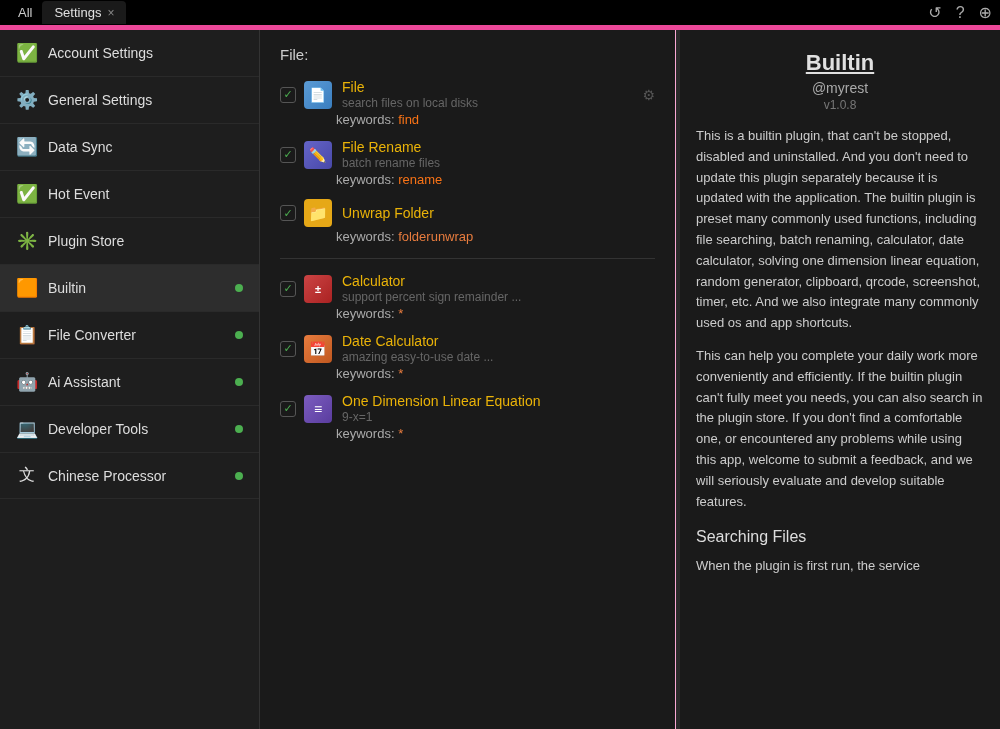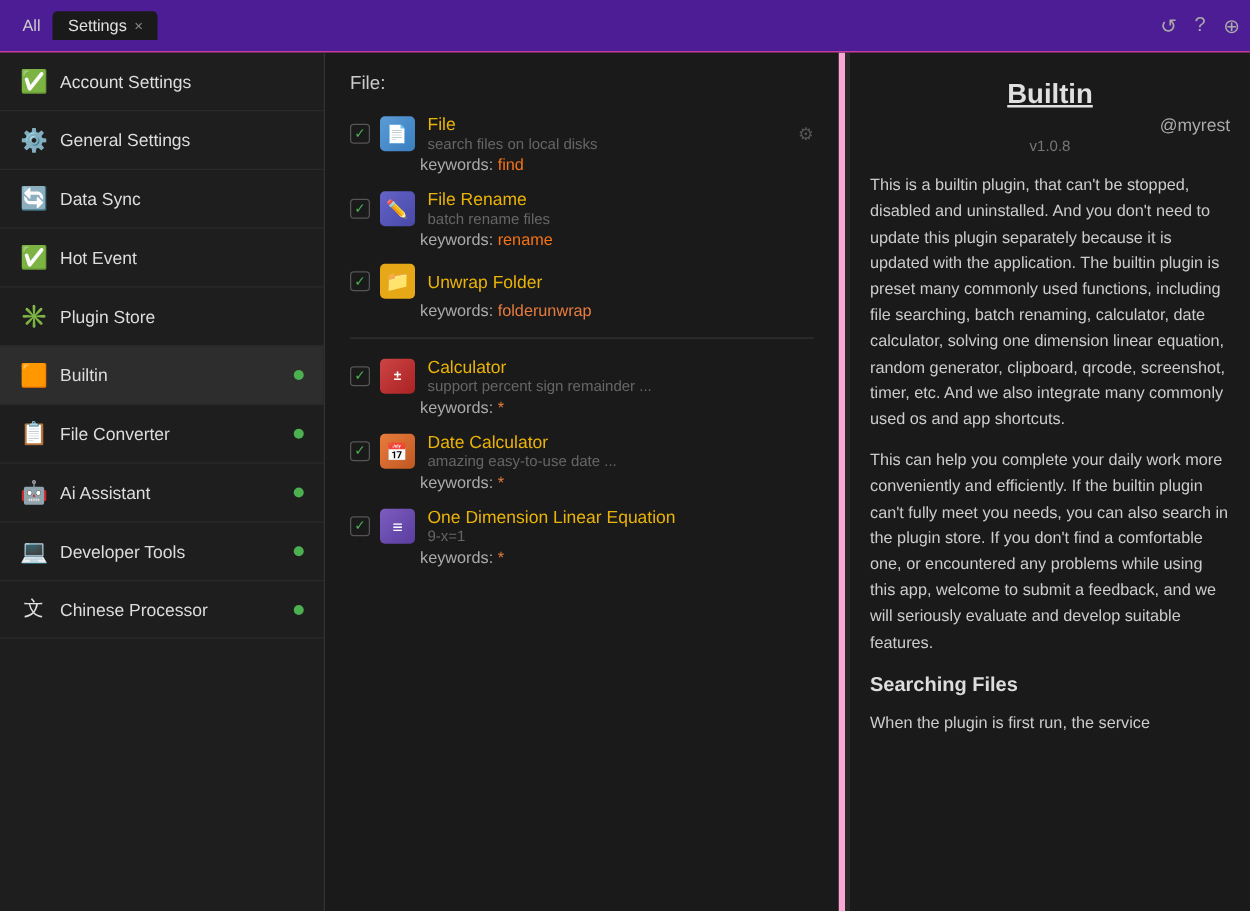--- a/index.html
+++ b/index.html
@@ -12,24 +12,24 @@
       height: 729px;
       overflow: hidden;
       display: flex;
       flex-direction: column;
     }
 
     
     .topbar {
       display: flex;
       align-items: center;
-      background: #4c1d95;
-      height: 42px;
+      background: #000000;
+      height: 30px;
       padding: 0 8px;
-      border-bottom: 1px solid #ec4899;
+      border-bottom: 5px solid #ec4899;
       flex-shrink: 0;
     }
     .topbar-all {
       color: #ccc;
       font-size: 13px;
       padding: 4px 10px;
       cursor: pointer;
     }
     .topbar-tab {
       background: #1a1a1a;
@@ -100,21 +100,21 @@
       border-radius: 50%;
       display: inline-block;
     }
 
     
     .center-panel {
       flex: 1;
       overflow-y: auto;
       background: #1a1a1a;
       padding: 16px 20px;
-      border-right: 5px solid #f9a8d4;
+      border-right: 1px solid #f9a8d4;
     }
 
     .section-title {
       font-size: 15px;
       color: #ccc;
       margin-bottom: 12px;
       padding-bottom: 4px;
     }
 
     .plugin-item {
@@ -182,42 +182,42 @@
     }
     .right-panel-title {
       font-size: 22px;
       font-weight: bold;
       color: #e0e0e0;
       text-align: center;
       text-decoration: underline;
       margin-bottom: 4px;
     }
     .right-panel-author {
-      text-align: right;
+      text-align: center;
       color: #aaa;
       font-size: 14px;
       margin-bottom: 2px;
     }
     .right-panel-version {
       text-align: center;
       color: #777;
       font-size: 12px;
       margin-bottom: 14px;
     }
     .right-panel-body {
       color: #ccc;
       font-size: 13px;
       line-height: 1.6;
     }
     .right-panel-body p {
       margin-bottom: 12px;
     }
     .right-panel-body h3 {
       font-size: 16px;
-      font-weight: 700;
+      font-weight: 400;
       color: #ddd;
       margin-bottom: 6px;
     }
 
     
     ::-webkit-scrollbar { width: 5px; }
     ::-webkit-scrollbar-track { background: #1a1a1a; }
     ::-webkit-scrollbar-thumb { background: #444; border-radius: 3px; }
 
     

